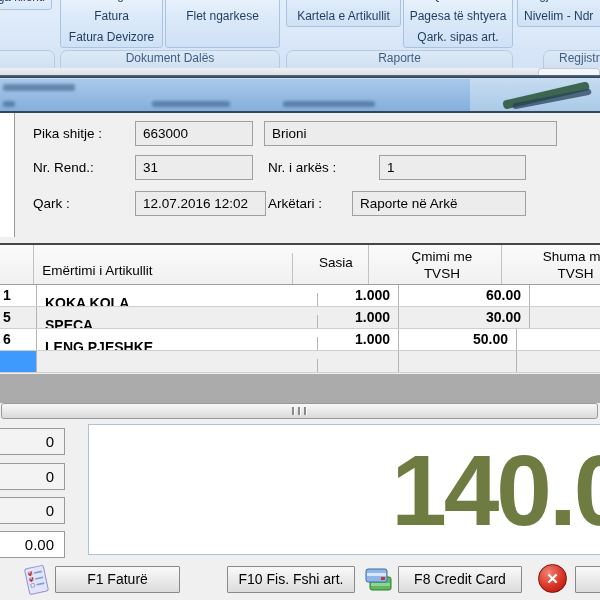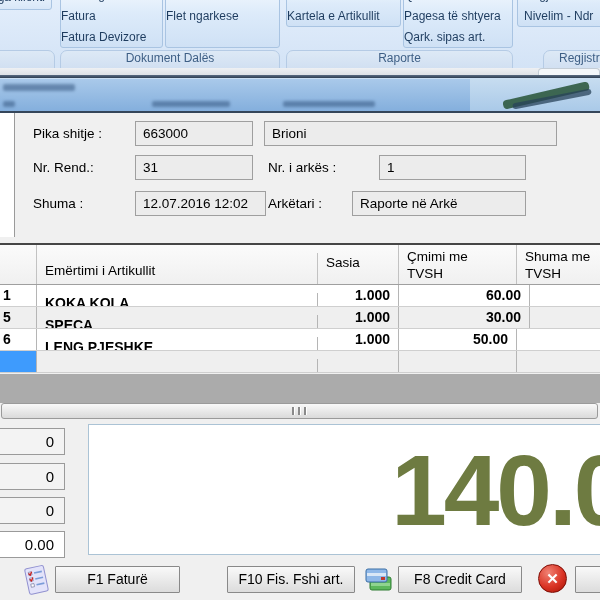--- a/index.html
+++ b/index.html
@@ -4,21 +4,21 @@
 <style>
   html,body{margin:0;padding:0;}
   .app{position:relative;width:600px;height:600px;overflow:hidden;
        font-family:"Liberation Sans", sans-serif;background:#f0f0f0;color:#000;}
 
   
   .ribbon{position:absolute;left:0;top:0;width:600px;height:68px;
           background:linear-gradient(#e3eefb,#d3e3f6);}
   .rb-col{position:absolute;top:-16px;border:1px solid #a9c4e2;border-radius:3px;
           background:linear-gradient(#f5fafe,#ddebfa 45%,#cfe1f5);box-sizing:border-box;}
-  .rb-item{height:21px;line-height:21px;font-size:12px;color:#1e3c5f;
+  .rb-item{height:21px;line-height:21px;text-align:center;font-size:12px;color:#1e3c5f;
            white-space:nowrap;overflow:hidden;}
   .rb-band{position:absolute;top:50px;height:32px;border:1px solid #b5cbe5;border-radius:7px;
            background:linear-gradient(#dde9f6,#c8d9ee);font-size:12px;color:#3e5f85;
            text-align:center;line-height:14px;box-sizing:border-box;white-space:nowrap;overflow:hidden;}
   .rb-partial{position:absolute;left:-40px;top:-16px;width:92px;height:26px;
               border:1px solid #a9c4e2;border-radius:3px;background:linear-gradient(#f5fafe,#d8e7f8);
               font-size:12px;color:#1e3c5f;text-align:right;padding-right:6px;line-height:24px;
               box-sizing:border-box;white-space:nowrap;overflow:hidden;}
 
   
@@ -53,22 +53,22 @@
   .th.two{padding-top:3px;line-height:17px;}
   .th .wrap{display:block;width:82px;}
   .trow{display:flex;height:22px;font-weight:bold;font-size:14px;border-bottom:1px solid #cfcfcf;box-sizing:border-box;}
   .td{border-right:1px solid #b5b5b5;box-sizing:border-box;line-height:21px;white-space:nowrap;overflow:hidden;}
   .c0{width:37px;padding-left:3px;}
   .c1{width:281px;padding-left:8px;margin-top:8px;}
   .c2{width:81px;text-align:right;padding-right:8px;}
   .c3{width:118px;text-align:right;padding-right:8px;}
   .c4{width:131px;text-align:right;padding-right:8px;}
   .th.c1{padding-left:8px;}
-  .th.c2{text-align:left;padding-left:8px;padding-right:0;}
-  .th.c3,.th.c4{text-align:left;padding-left:8px;padding-right:8px;}
+  .th.c2{text-align:right;padding-left:8px;padding-right:15px;}
+  .th.c3,.th.c4{text-align:center;padding-left:8px;padding-right:8px;margin-left:24px;}
   .row-a{background:#fff;}
   .row-b{background:#efefef;}
   .selcell{background:#3e9bfd;}
 
   .grayband{position:absolute;left:0;top:374px;width:600px;height:29px;background:#ababab;}
 
   
   .splitter{position:absolute;left:1px;top:403px;width:597px;height:16px;border:1px solid #9a9a9a;
             border-radius:3px;background:linear-gradient(#f8f8f8,#dadada);box-sizing:border-box;
             display:flex;align-items:center;justify-content:center;}
@@ -156,21 +156,21 @@
 
     <div class="lbl" style="left:33px;top:8px;">Pika shitje :</div>
     <div class="fld" style="left:135px;top:8px;width:118px;">663000</div>
     <div class="fld" style="left:264px;top:8px;width:293px;">Brioni</div>
 
     <div class="lbl" style="left:33px;top:42px;">Nr. Rend.:</div>
     <div class="fld" style="left:135px;top:42px;width:118px;">31</div>
     <div class="lbl" style="left:268px;top:42px;">Nr. i arkës :</div>
     <div class="fld" style="left:379px;top:42px;width:147px;">1</div>
 
-    <div class="lbl" style="left:33px;top:78px;">Shuma :</div>
+    <div class="lbl" style="left:33px;top:78px;">Qark :</div>
     <div class="fld" style="left:135px;top:78px;width:131px;">12.07.2016 12:02</div>
     <div class="lbl" style="left:268px;top:78px;">Arkëtari :</div>
     <div class="fld" style="left:352px;top:78px;width:174px;">Raporte në Arkë</div>
   </div>
 
   <div class="tbl-topline"></div>
   <div class="tbl">
     <div class="thead">
       <div class="th c0"></div>
       <div class="th c1">Emërtimi i Artikullit</div>

